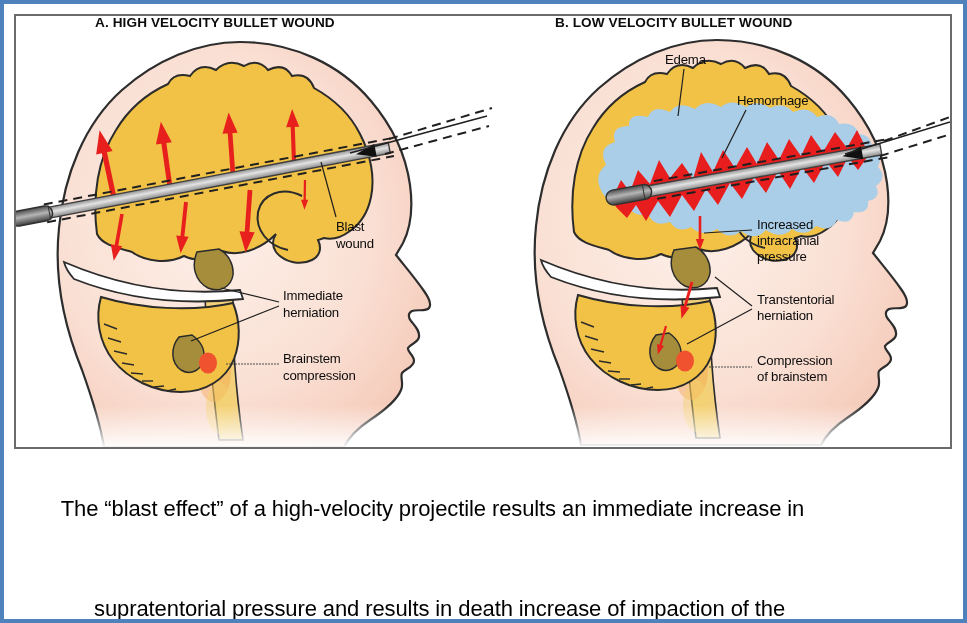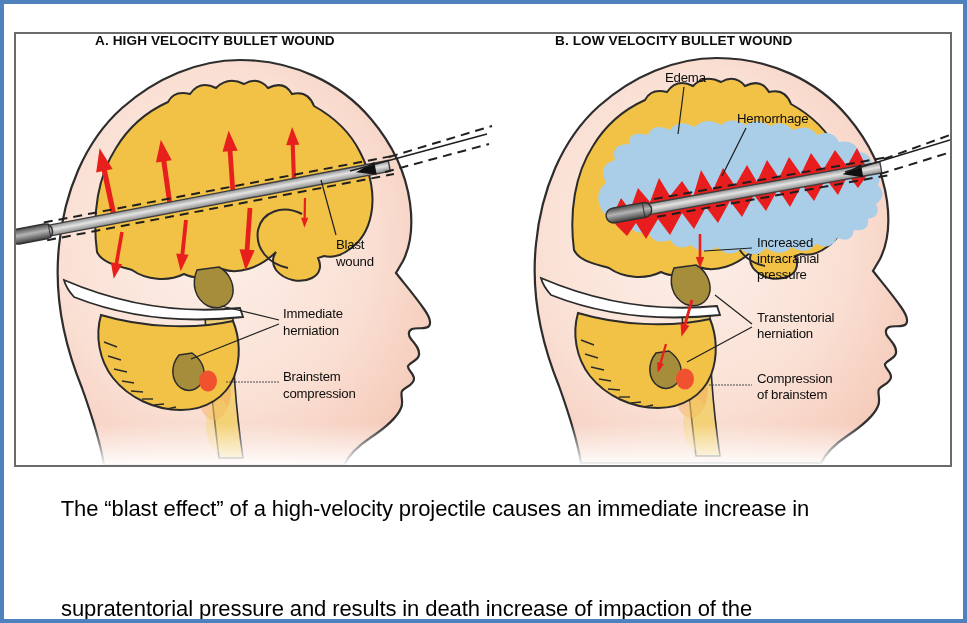--- a/index.html
+++ b/index.html
@@ -2,38 +2,39 @@
 <html><head>
 <meta charset="utf-8">
 <style>
   html,body{margin:0;padding:0;background:#e9e9e9;}
   .screen{
     position:relative;width:967px;height:623px;background:#ffffff;
     border:4px solid #4f81bd;box-sizing:border-box;overflow:hidden;
     font-family:"Liberation Sans",sans-serif;
   }
   .figure-box{
-    position:absolute;left:10px;top:28px;width:938px;height:435px;
+    position:absolute;left:10px;top:10px;width:938px;height:435px;
     border:2px solid #6b6b6b;box-sizing:border-box;background:#ffffff;
   }
   .figure-box svg{display:block;width:100%;height:100%;}
   svg text{font-family:"Liberation Sans",sans-serif;fill:#0c0c0c;}
   .panel-title{font-size:13.6px;font-weight:bold;letter-spacing:.1px;}
   .lbl{font-size:13.2px;letter-spacing:-.2px;}
   .caption{
     position:absolute;left:21px;top:454px;width:934px;color:#000;
     font-size:22px;line-height:33.5px;letter-spacing:-.1px;
   }
   .cap-line{white-space:pre;}
   .sq{
     text-decoration-line:underline;
     text-decoration-style:wavy;
     text-decoration-color:#d11a1a;
     text-decoration-thickness:1px;
     text-underline-offset:3px;
+    margin-left:33px;
   }
 </style>
 </head>
 <body>
 
 <div class="screen">
 
   <div class="figure-box">
     <svg viewBox="16 16 934 431" preserveAspectRatio="none">
       <defs>
@@ -190,21 +191,21 @@
           <text class="lbl" x="757" y="381">of brainstem</text>
         </g>
       </g>
 
       <rect x="16" y="405" width="934" height="42" fill="url(#fadeG)"></rect>
     </svg>
   </div>
 
   <div class="caption">
     <div class="cap-line">
-      <span>The “blast effect” of a high-velocity projectile causes an immediate increase in</span>
+      <span>The “blast effect” of a high-velocity projectile results an immediate increase in</span>
     </div>
     <div class="cap-line">
       <span class="sq">supratentorial</span><span> pressure and results in death increase of impaction of the</span>
     </div>
 
   </div>
 
 </div>
 
 </body></html>

